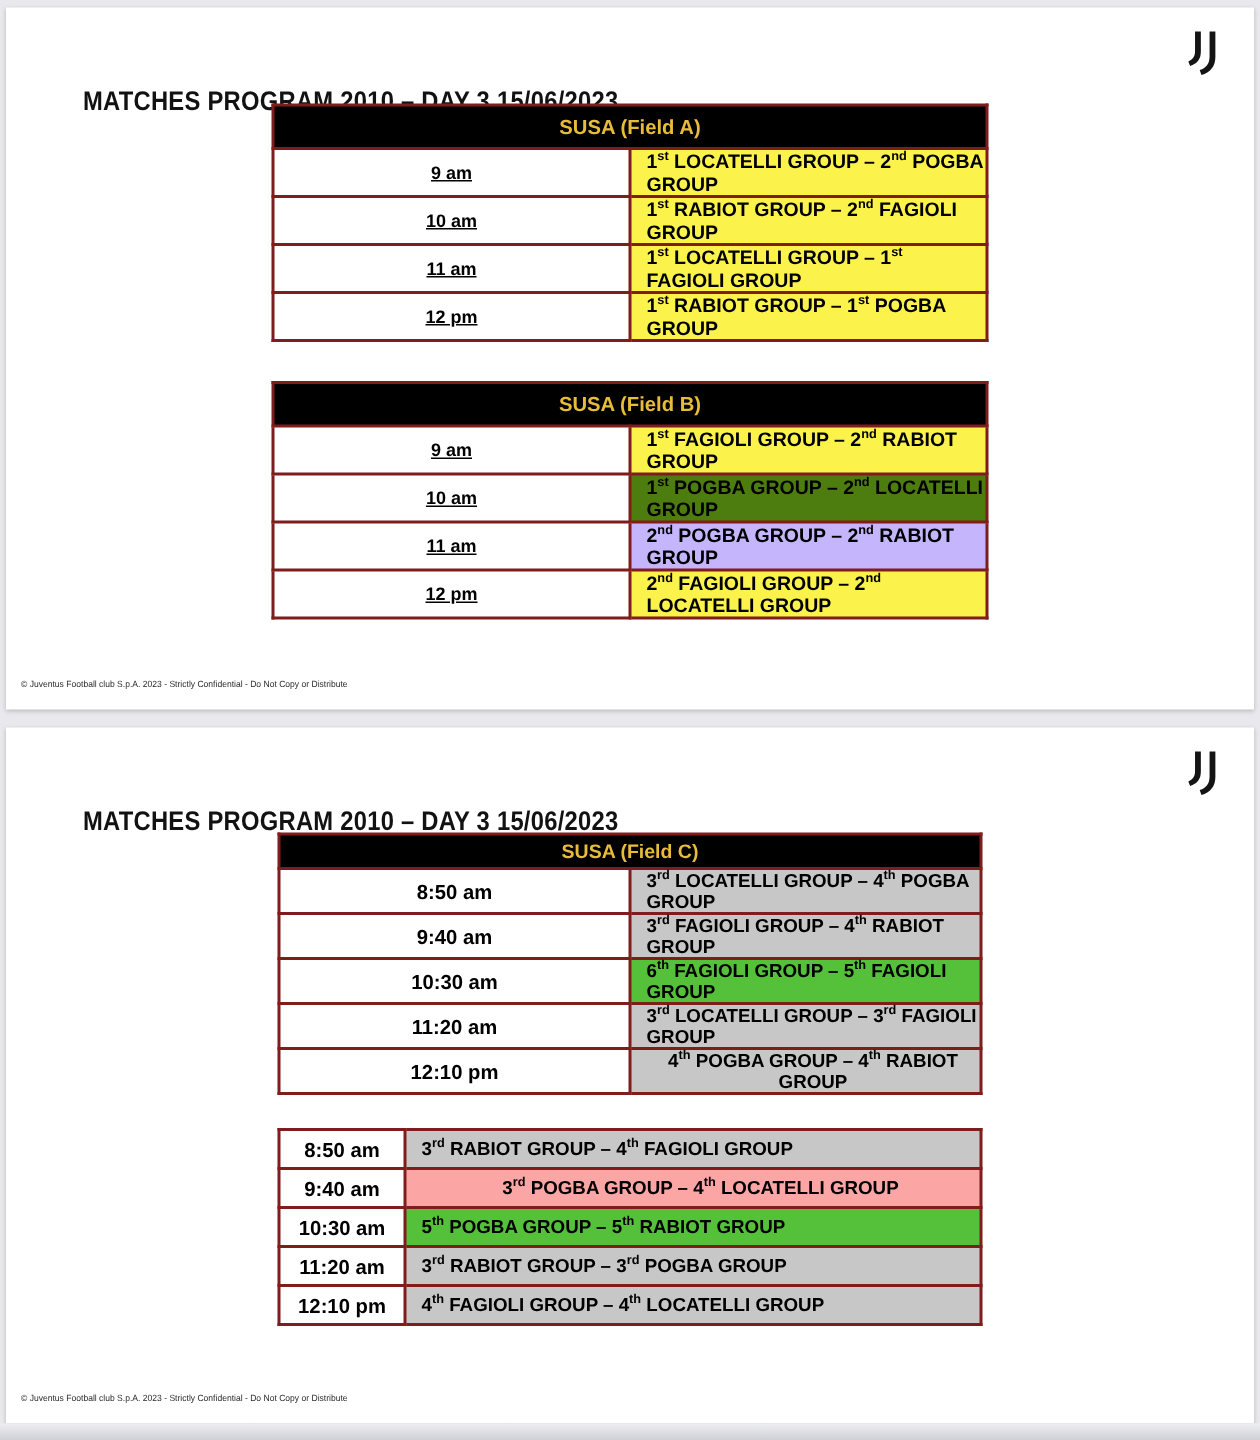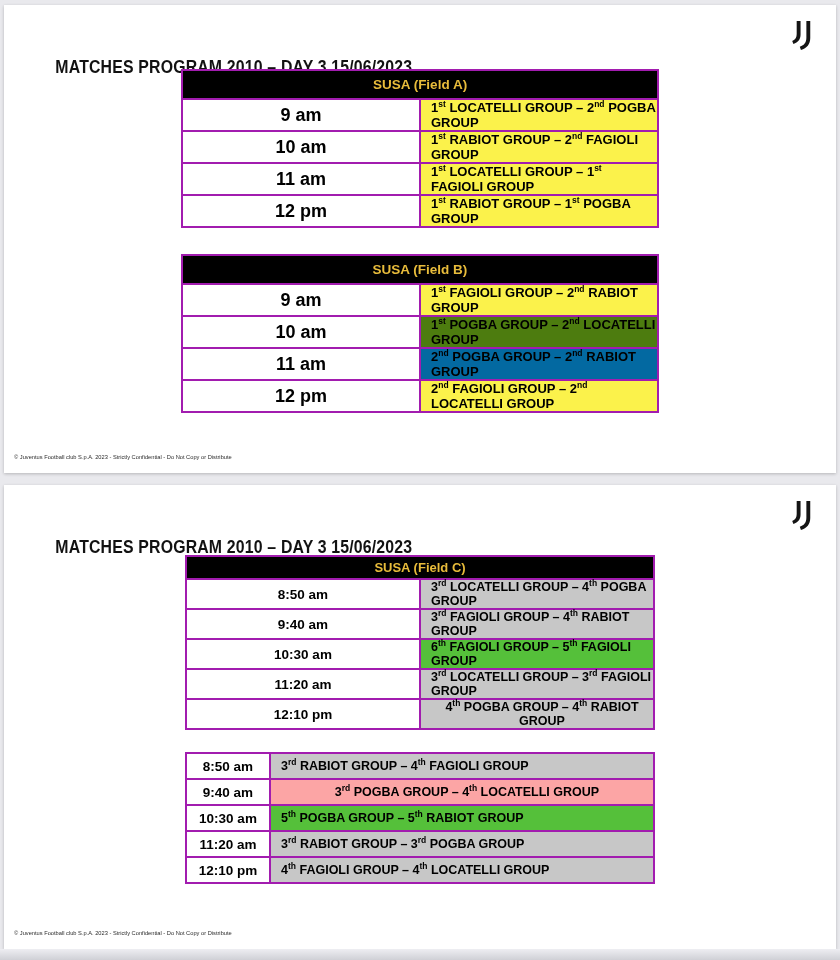--- a/index.html
+++ b/index.html
@@ -27,29 +27,29 @@
   .logo { position:absolute; top:15px; right:20px; width:27px; height:31px; }
   .tables {
     position:absolute; left:0; width:100%;
     display:flex; flex-direction:column; align-items:center;
   }
   #slide1 .tables { top:64px; gap:26px; }
   #slide2 .tables { top:70px; gap:22px; }
   .match-table { border-collapse:collapse; table-layout:fixed; }
   #slide1 .match-table { width:478px; }
   #slide2 .match-table { width:470px; }
-  .match-table th, .match-table td { border:2px solid #a21caf; }
+  .match-table th, .match-table td { border:2px solid #7f1d1d; }
   .match-table th {
     background:#000; font-size:13.5px; font-weight:bold; text-align:center; padding:0;
   }
   #slide1 .match-table th { height:27px; }
   #slide2 .match-table th { height:21px; font-size:13px; }
   .match-table td { font-weight:bold; color:#000; padding:0; }
   td.time { background:#fff; text-align:center; }
-  #slide1 td.time { width:58px; font-size:18px; height:30px; }
+  #slide1 td.time { width:58px; font-size:12px; height:30px;text-decoration:underline; }
   #slide2 td.time { width:82px; font-size:13.5px; height:24px; }
   td.match { padding-left:10px; font-size:13px; }
   #slide2 td.match { font-size:12.5px; }
   td.match sup { font-size:8.5px; line-height:0; }
   .footer {
     position:absolute; left:10px; bottom:13px; font-size:6px; color:#2b2b2b;
     transform:scaleX(.95); transform-origin:left center; white-space:nowrap;
   }
 </style>
 </head>
@@ -93,21 +93,21 @@
           <tr>
             <td class="time">9 am</td>
             <td class="match" style="background: rgb(251, 242, 75);">1<sup>st</sup> FAGIOLI GROUP – 2<sup>nd</sup> RABIOT GROUP</td>
           </tr>
           <tr>
             <td class="time">10 am</td>
             <td class="match" style="background: #4d7c0f;">1<sup>st</sup> POGBA GROUP – 2<sup>nd</sup> LOCATELLI GROUP</td>
           </tr>
           <tr>
             <td class="time">11 am</td>
-            <td class="match" style="background: #0369a1; margin-left: 48px;">2<sup>nd</sup> POGBA GROUP – 2<sup>nd</sup> RABIOT GROUP</td>
+            <td class="match" style="background: #c4b5fd; margin-left: 48px;">2<sup>nd</sup> POGBA GROUP – 2<sup>nd</sup> RABIOT GROUP</td>
           </tr>
           <tr>
             <td class="time">12 pm</td>
             <td class="match" style="background: rgb(251, 242, 75);">2<sup>nd</sup> FAGIOLI GROUP – 2<sup>nd</sup> LOCATELLI GROUP</td>
           </tr>
         </tbody>
       </table>
     </div>
   <div class="footer">© Juventus Football club S.p.A. 2023 - Strictly Confidential - Do Not Copy or Distribute</div>
 </div>

